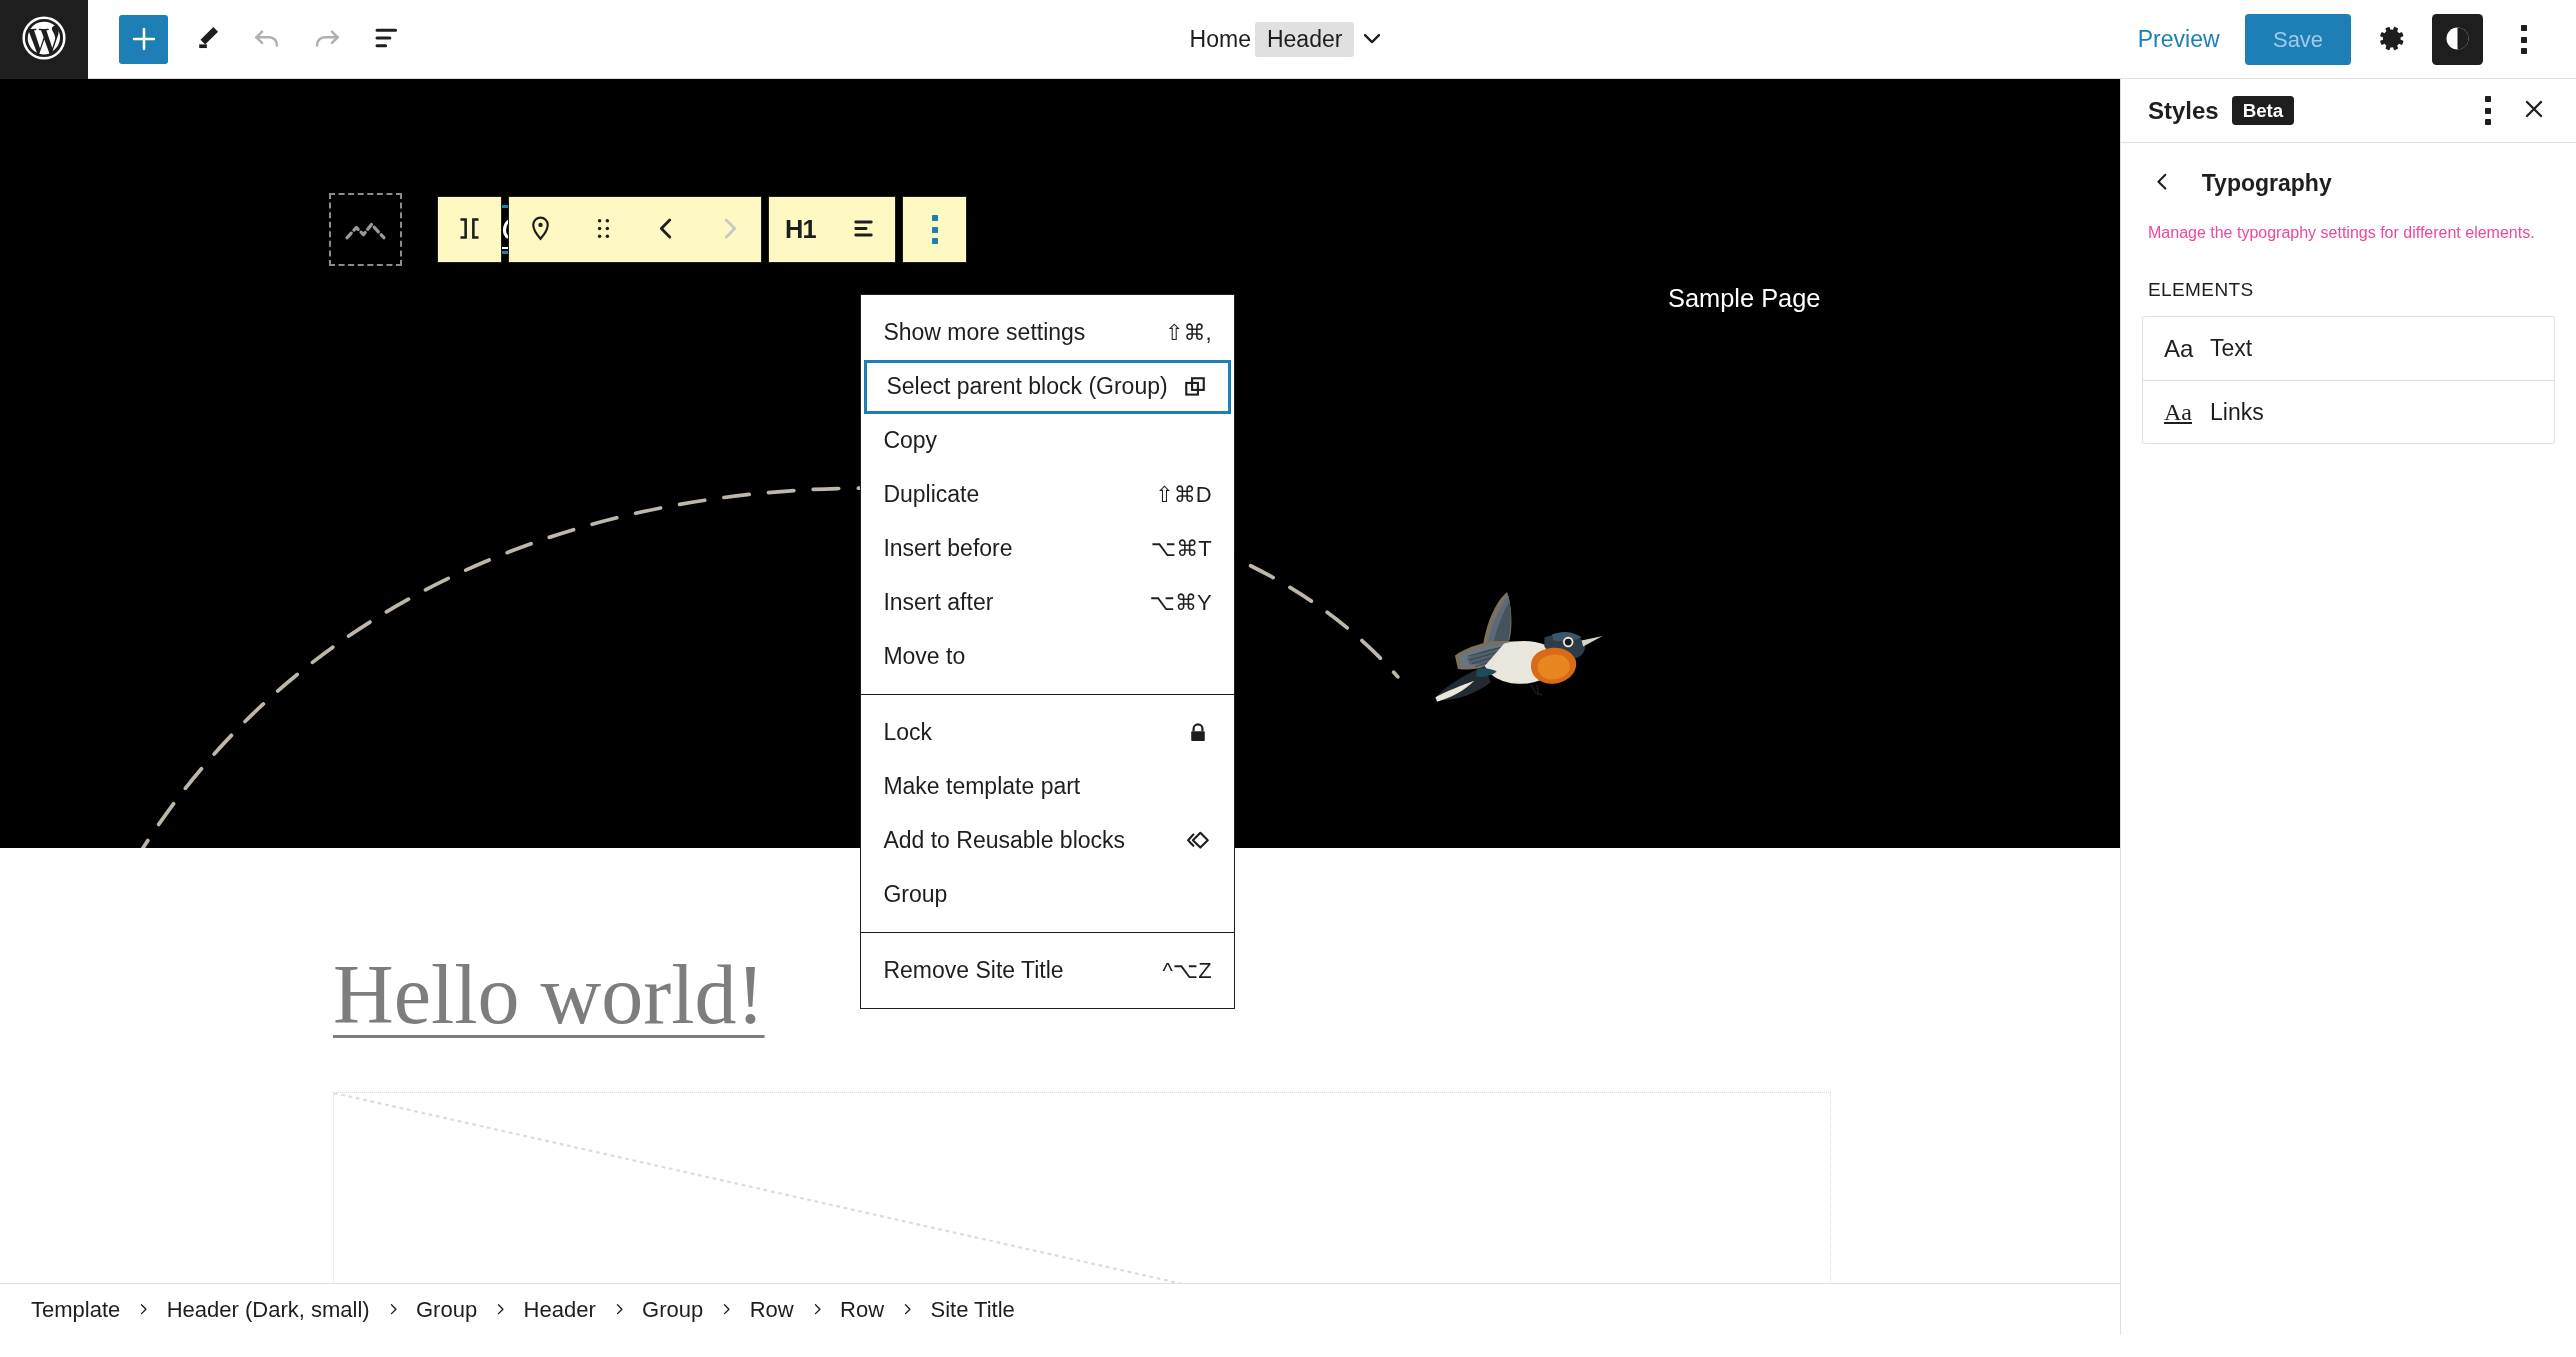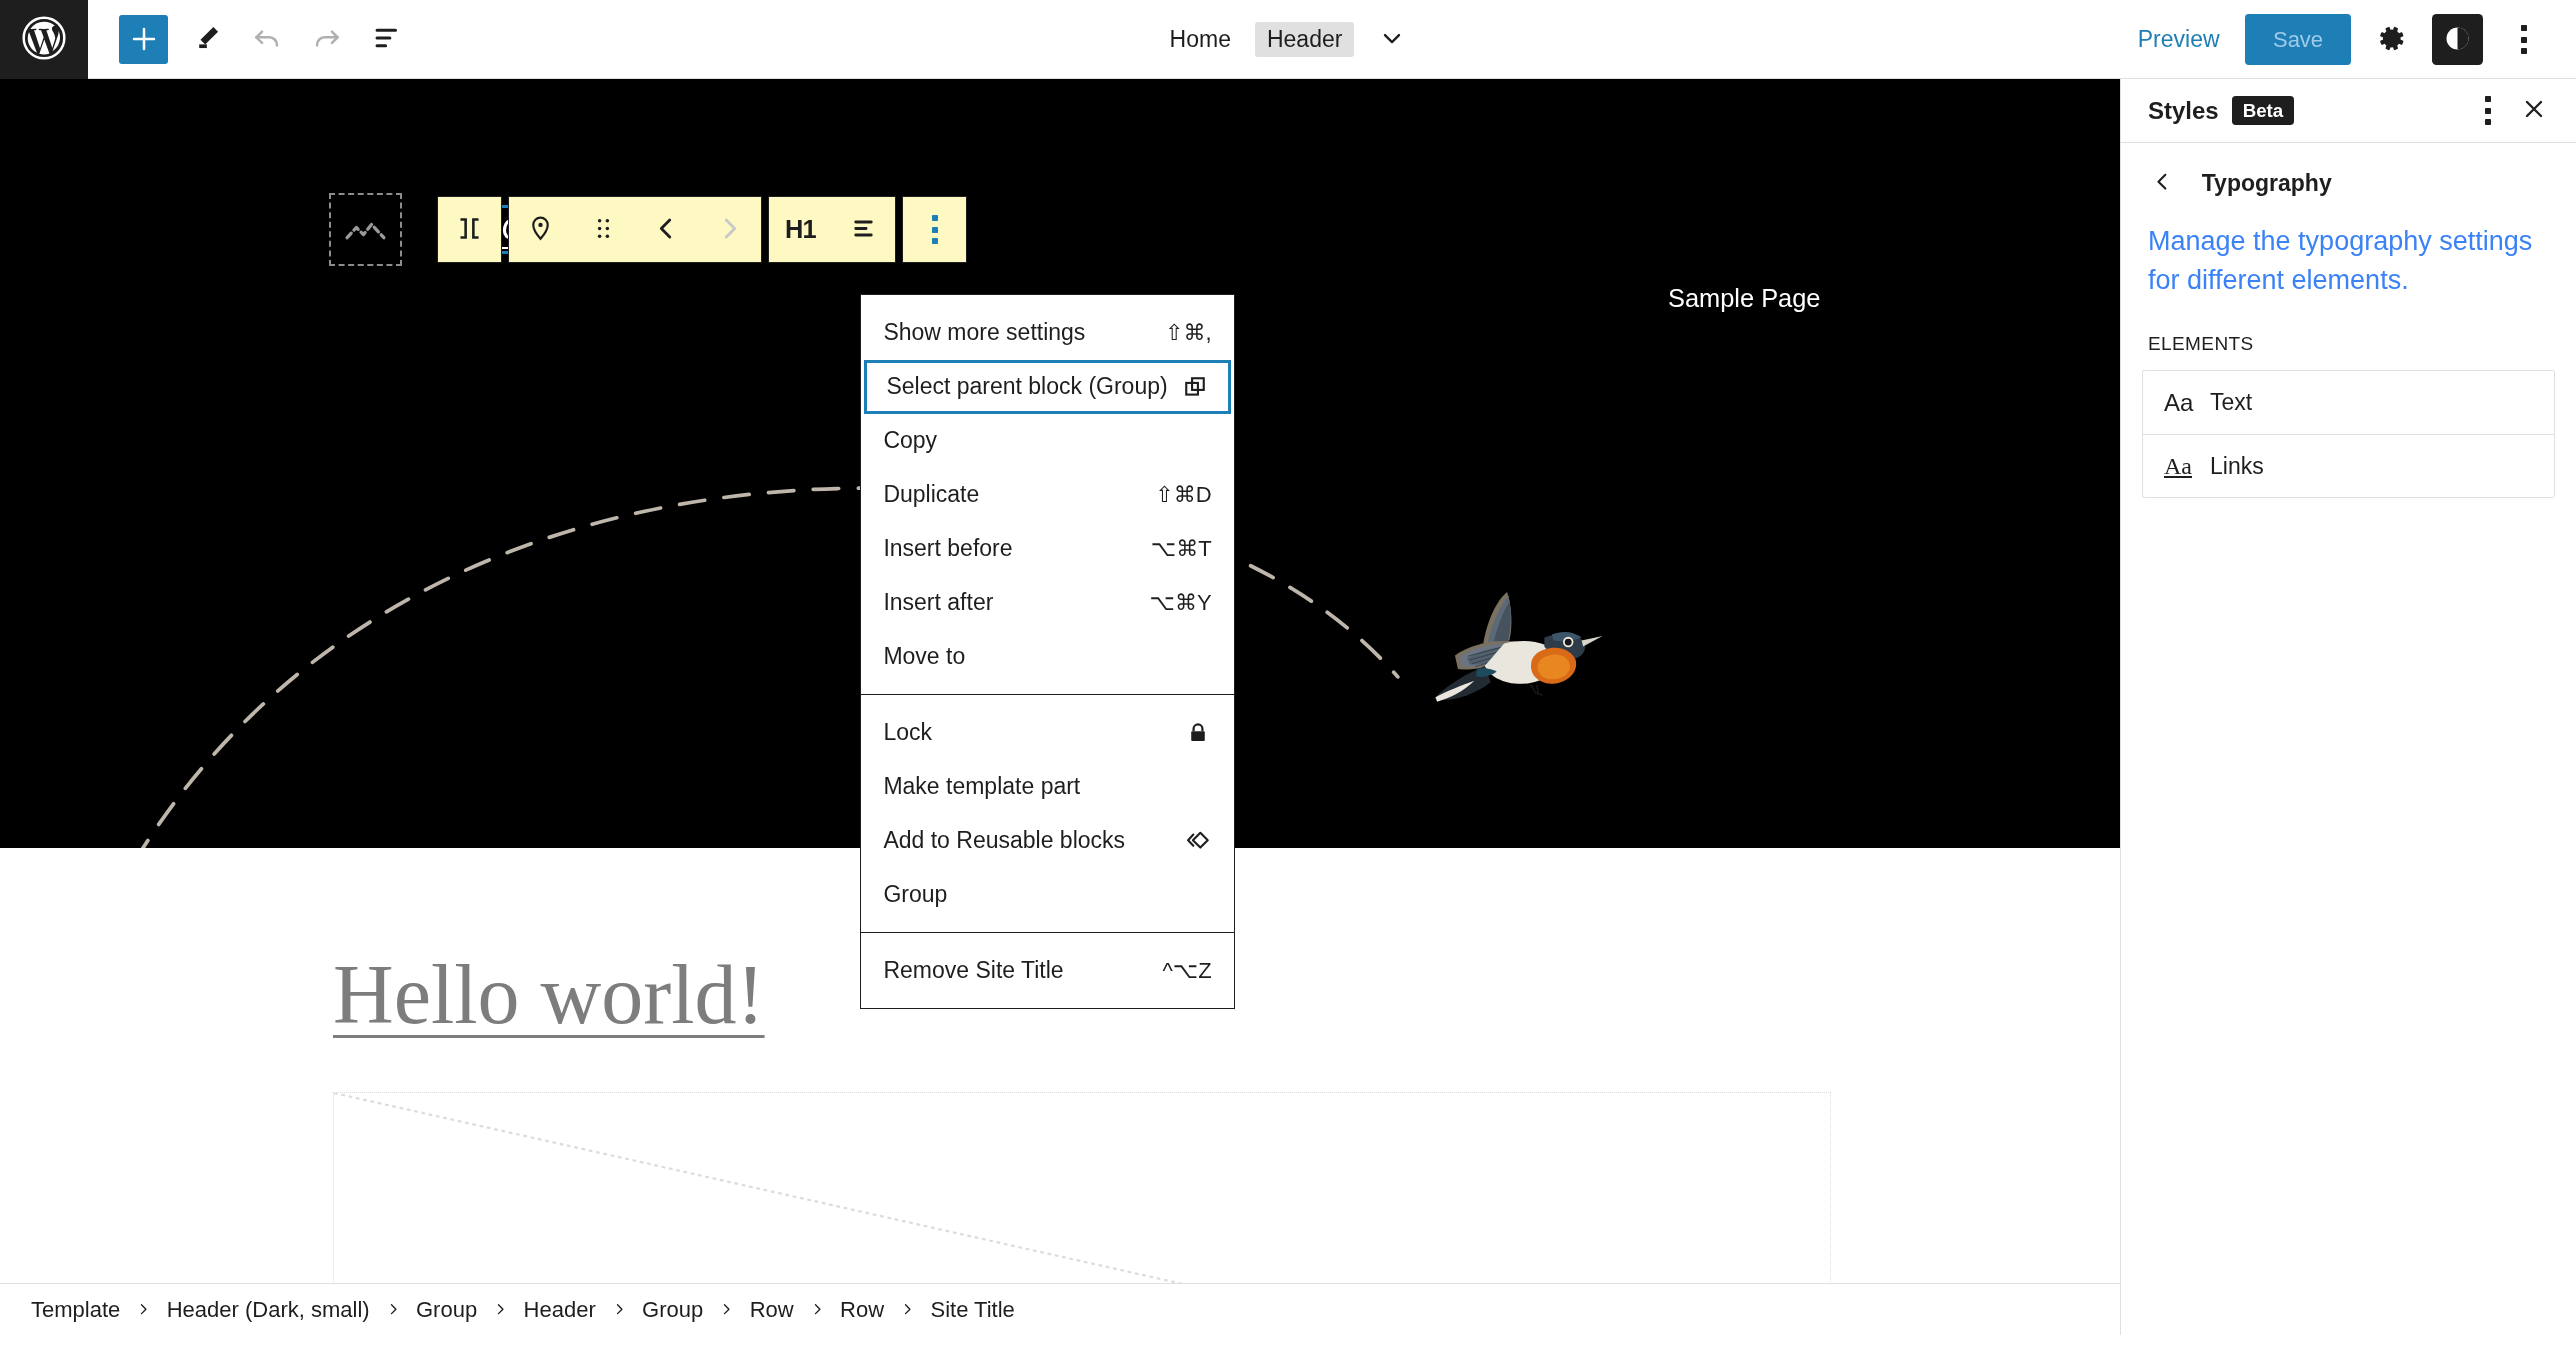--- a/index.html
+++ b/index.html
@@ -34,21 +34,21 @@
   .tool-btn.primary {
     background: #1e7eb6; width: 49px; height: 49px; border-radius: 3px;
     margin-right: 9px;
   }
   .tool-btn.primary svg { stroke: #fff; }
   .tool-btn svg { width: 34px; height: 34px; }
 
   .center-title {
     position: absolute; left: 0; right: 0; top: 0; height: 79px;
     display: flex; align-items: center; justify-content: center;
-    gap: 24px; pointer-events: none;
+    gap: 4px; pointer-events: none;
   }
   .center-title > * { pointer-events: auto; }
   .ct-home { font-size: 23px; color: #1e1e1e; }
   .ct-chip {
     font-size: 23px; color: #1e1e1e; background: #e0e0e0;
     padding: 3.7px 12px; border-radius: 3px;
   }
   .ct-caret { display: flex; align-items: center; cursor: pointer; }
   .ct-caret svg { width: 28px; height: 28px; }
 
@@ -186,21 +186,21 @@
   }
   .sb-icon-btn svg { width: 28px; height: 28px; }
 
   .sb-nav {
     display: flex; align-items: center; padding: 21px 27px 0 22.4px;
   }
   .sb-back { width: 39px; height: 39px; display:flex; align-items:center; justify-content:center; cursor:pointer; }
   .sb-back svg { width: 25.4px; height: 25.4px; }
   .sb-panel-title { font-size: 23px; font-weight: 700; color: #1e1e1e; margin-left: 19.4px; }
   .sb-desc {
-    padding: 19.4px 33px 0 27px; font-size: 27px; color: #3b82f6;
+    padding: 19.4px 33px 0 27px; font-size: 16px; color: #ec4899;
     line-height: 1.42;
   }
   .sb-section-label {
     padding: 34px 27px 0 27px; font-size: 19px; color: #1e1e1e;
     letter-spacing: 0.4px;
   }
   .sb-list {
     margin: 15px 21px 0 21px; border: 1.5px solid #e0e0e0; border-radius: 2.2px;
   }
   .sb-list-item {

